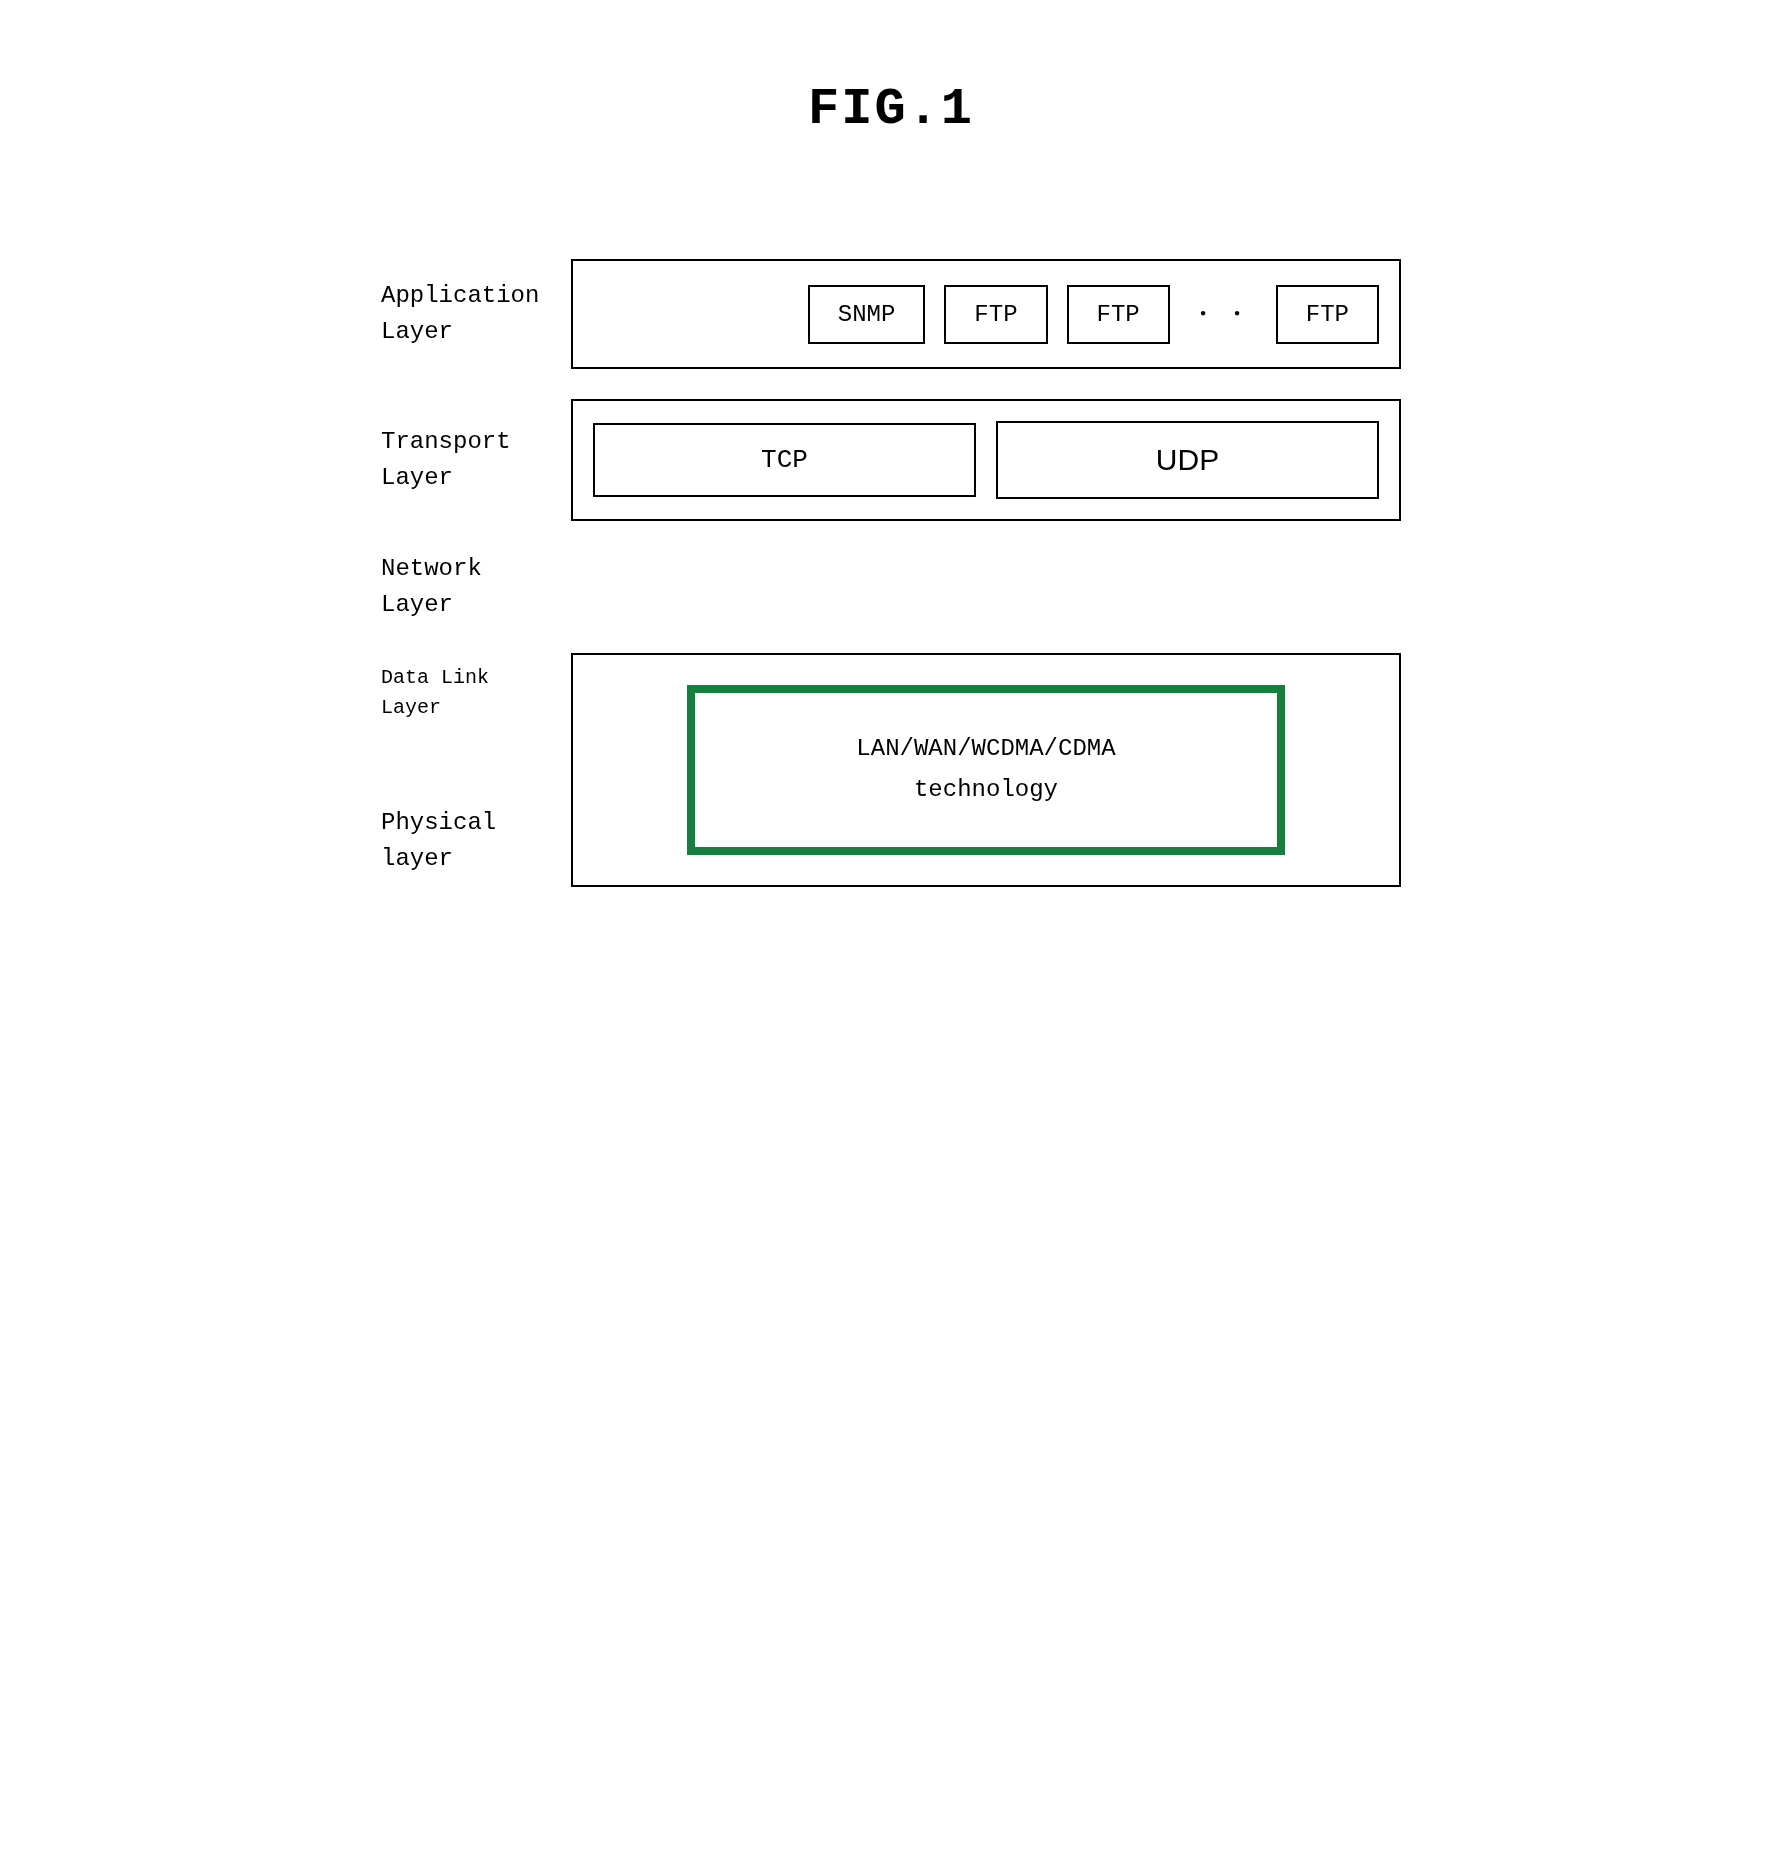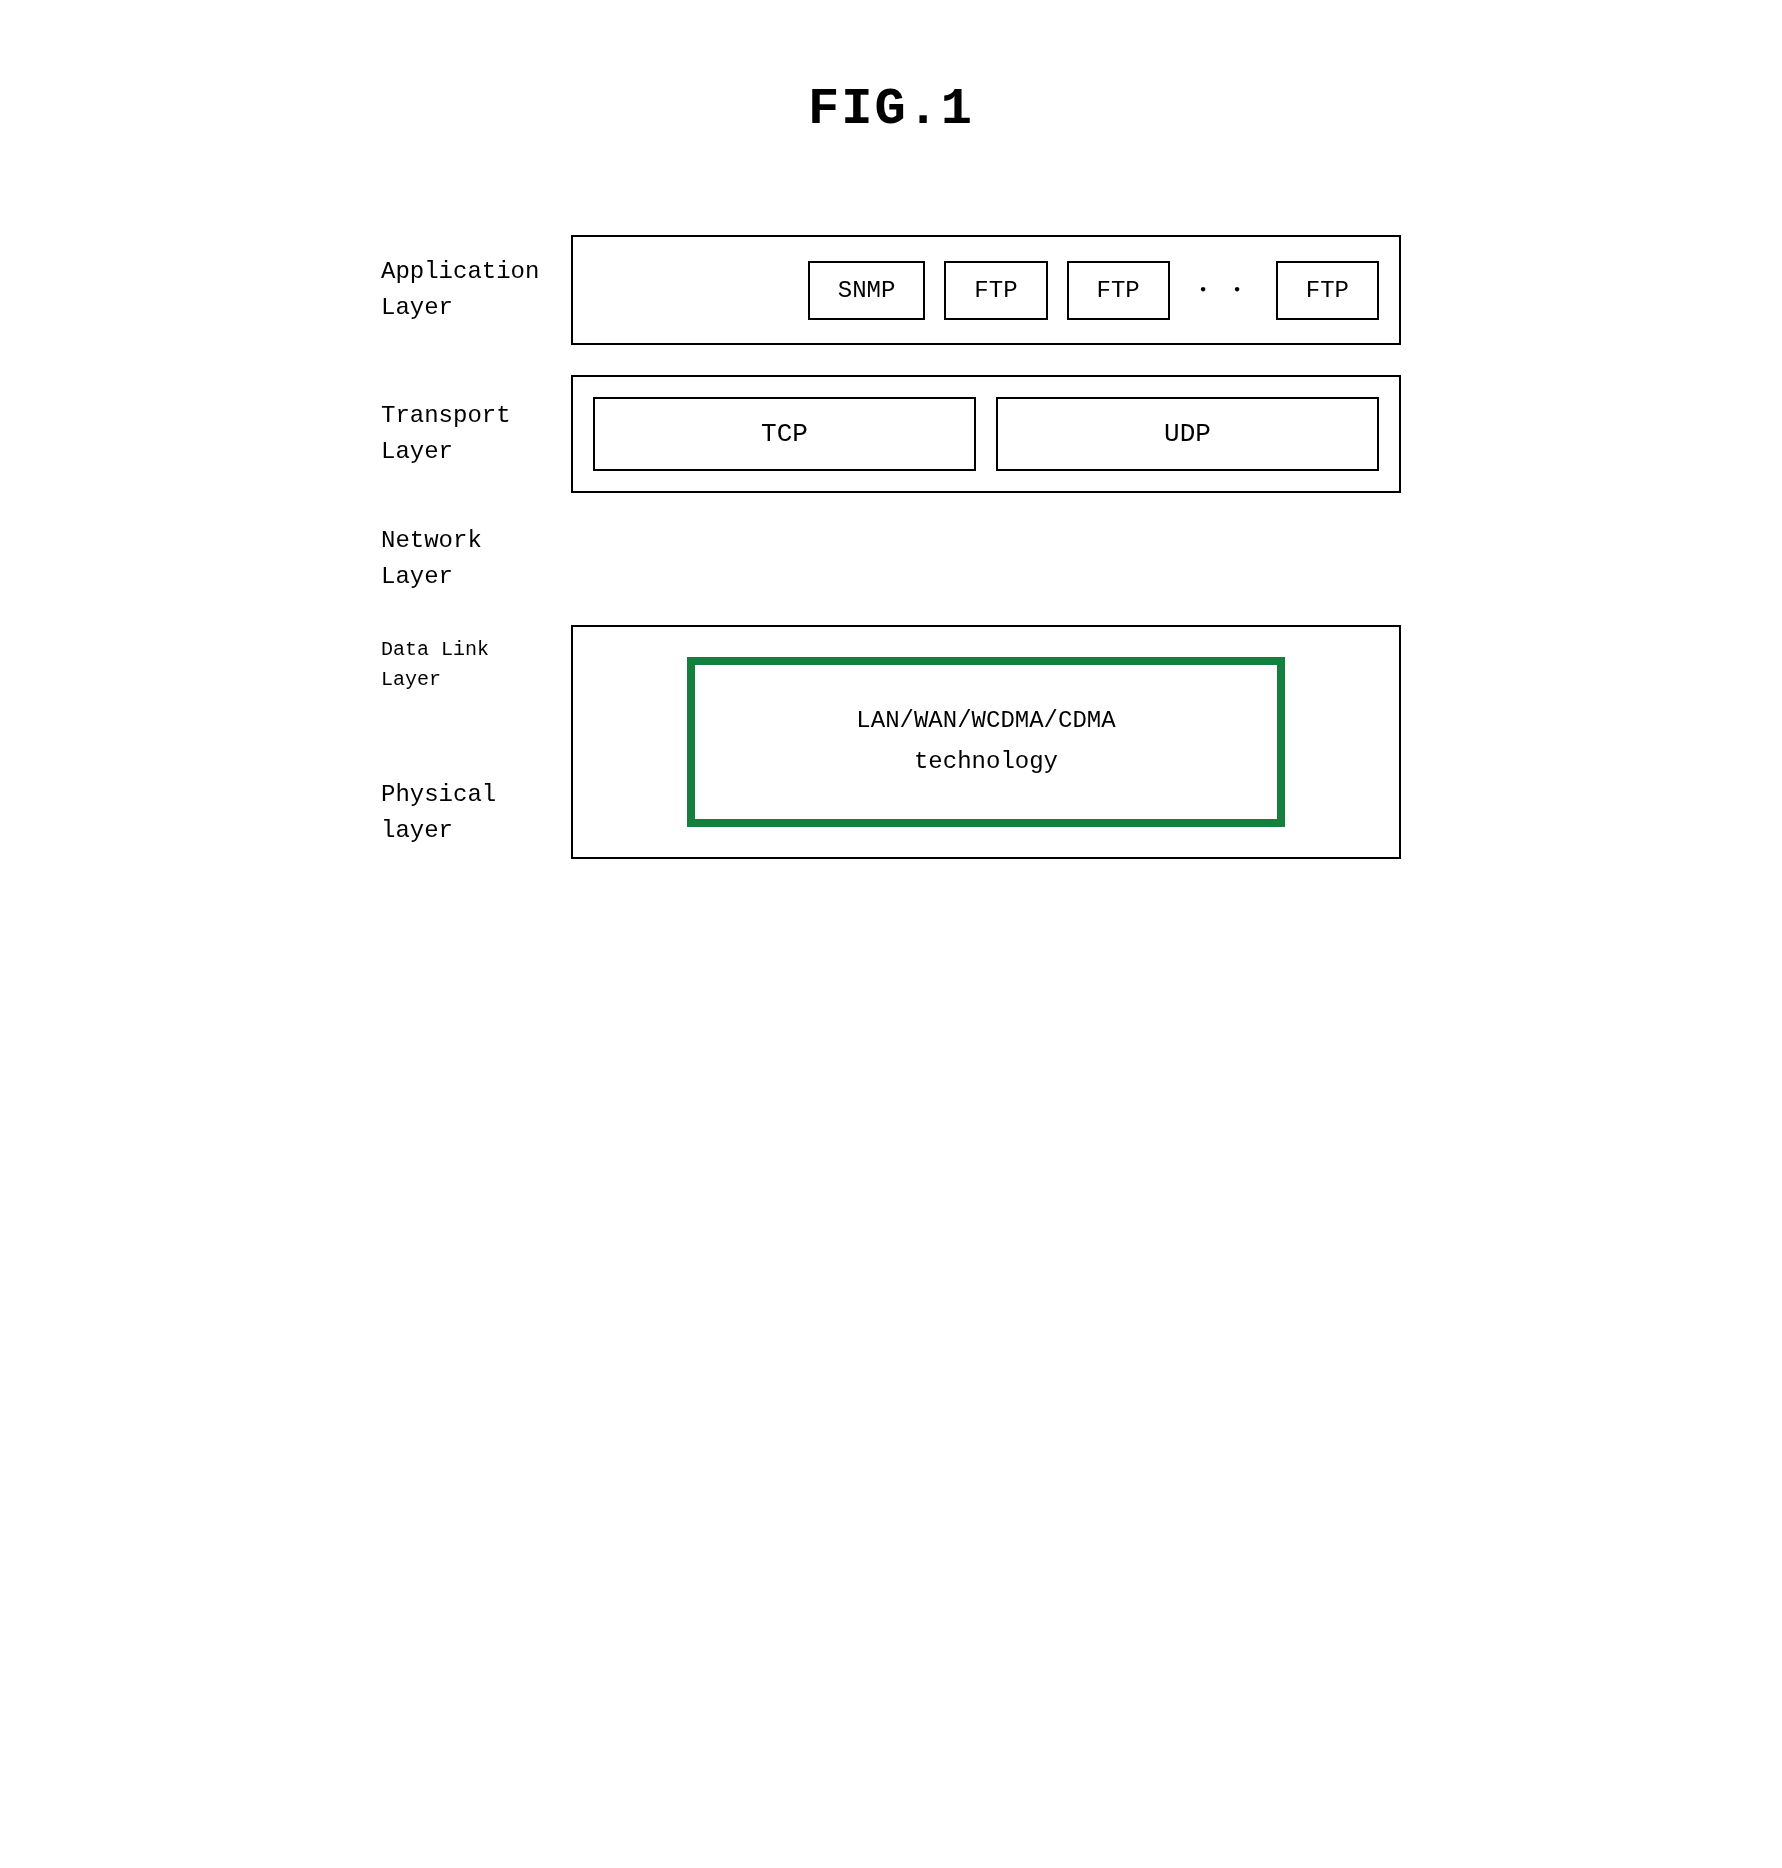--- a/index.html
+++ b/index.html
@@ -23,21 +23,21 @@
       width: 1100px;
       display: flex;
       flex-direction: column;
       align-items: center;
     }
 
     .figure-title {
       font-size: 52px;
       font-weight: bold;
       letter-spacing: 2px;
-      margin-bottom: 80px;
+      margin-bottom: 104px;
       margin-top: 20px;
       font-family: 'Courier New', Courier, monospace;
     }
 
     .diagram {
       width: 100%;
       display: flex;
       flex-direction: column;
       gap: 30px;
       padding: 16px 40px;
@@ -113,22 +113,22 @@
       display: flex;
       align-items: center;
       justify-content: center;
     }
 
     .udp-box {
       flex: 1;
       border: 2px solid #000;
       padding: 20px;
       text-align: right;
-      font-size: 26px;
-      font-family: Liberation Mono, monospace;
+      font-size: 30px;
+      font-family: Liberation Sans, sans-serif;
       min-height: 70px;
       display: flex;
       align-items: center;
       justify-content: center;
     }
 
     
     .ip-text {
       font-size: 26px;
       font-family: 'Courier New', Courier, monospace;

